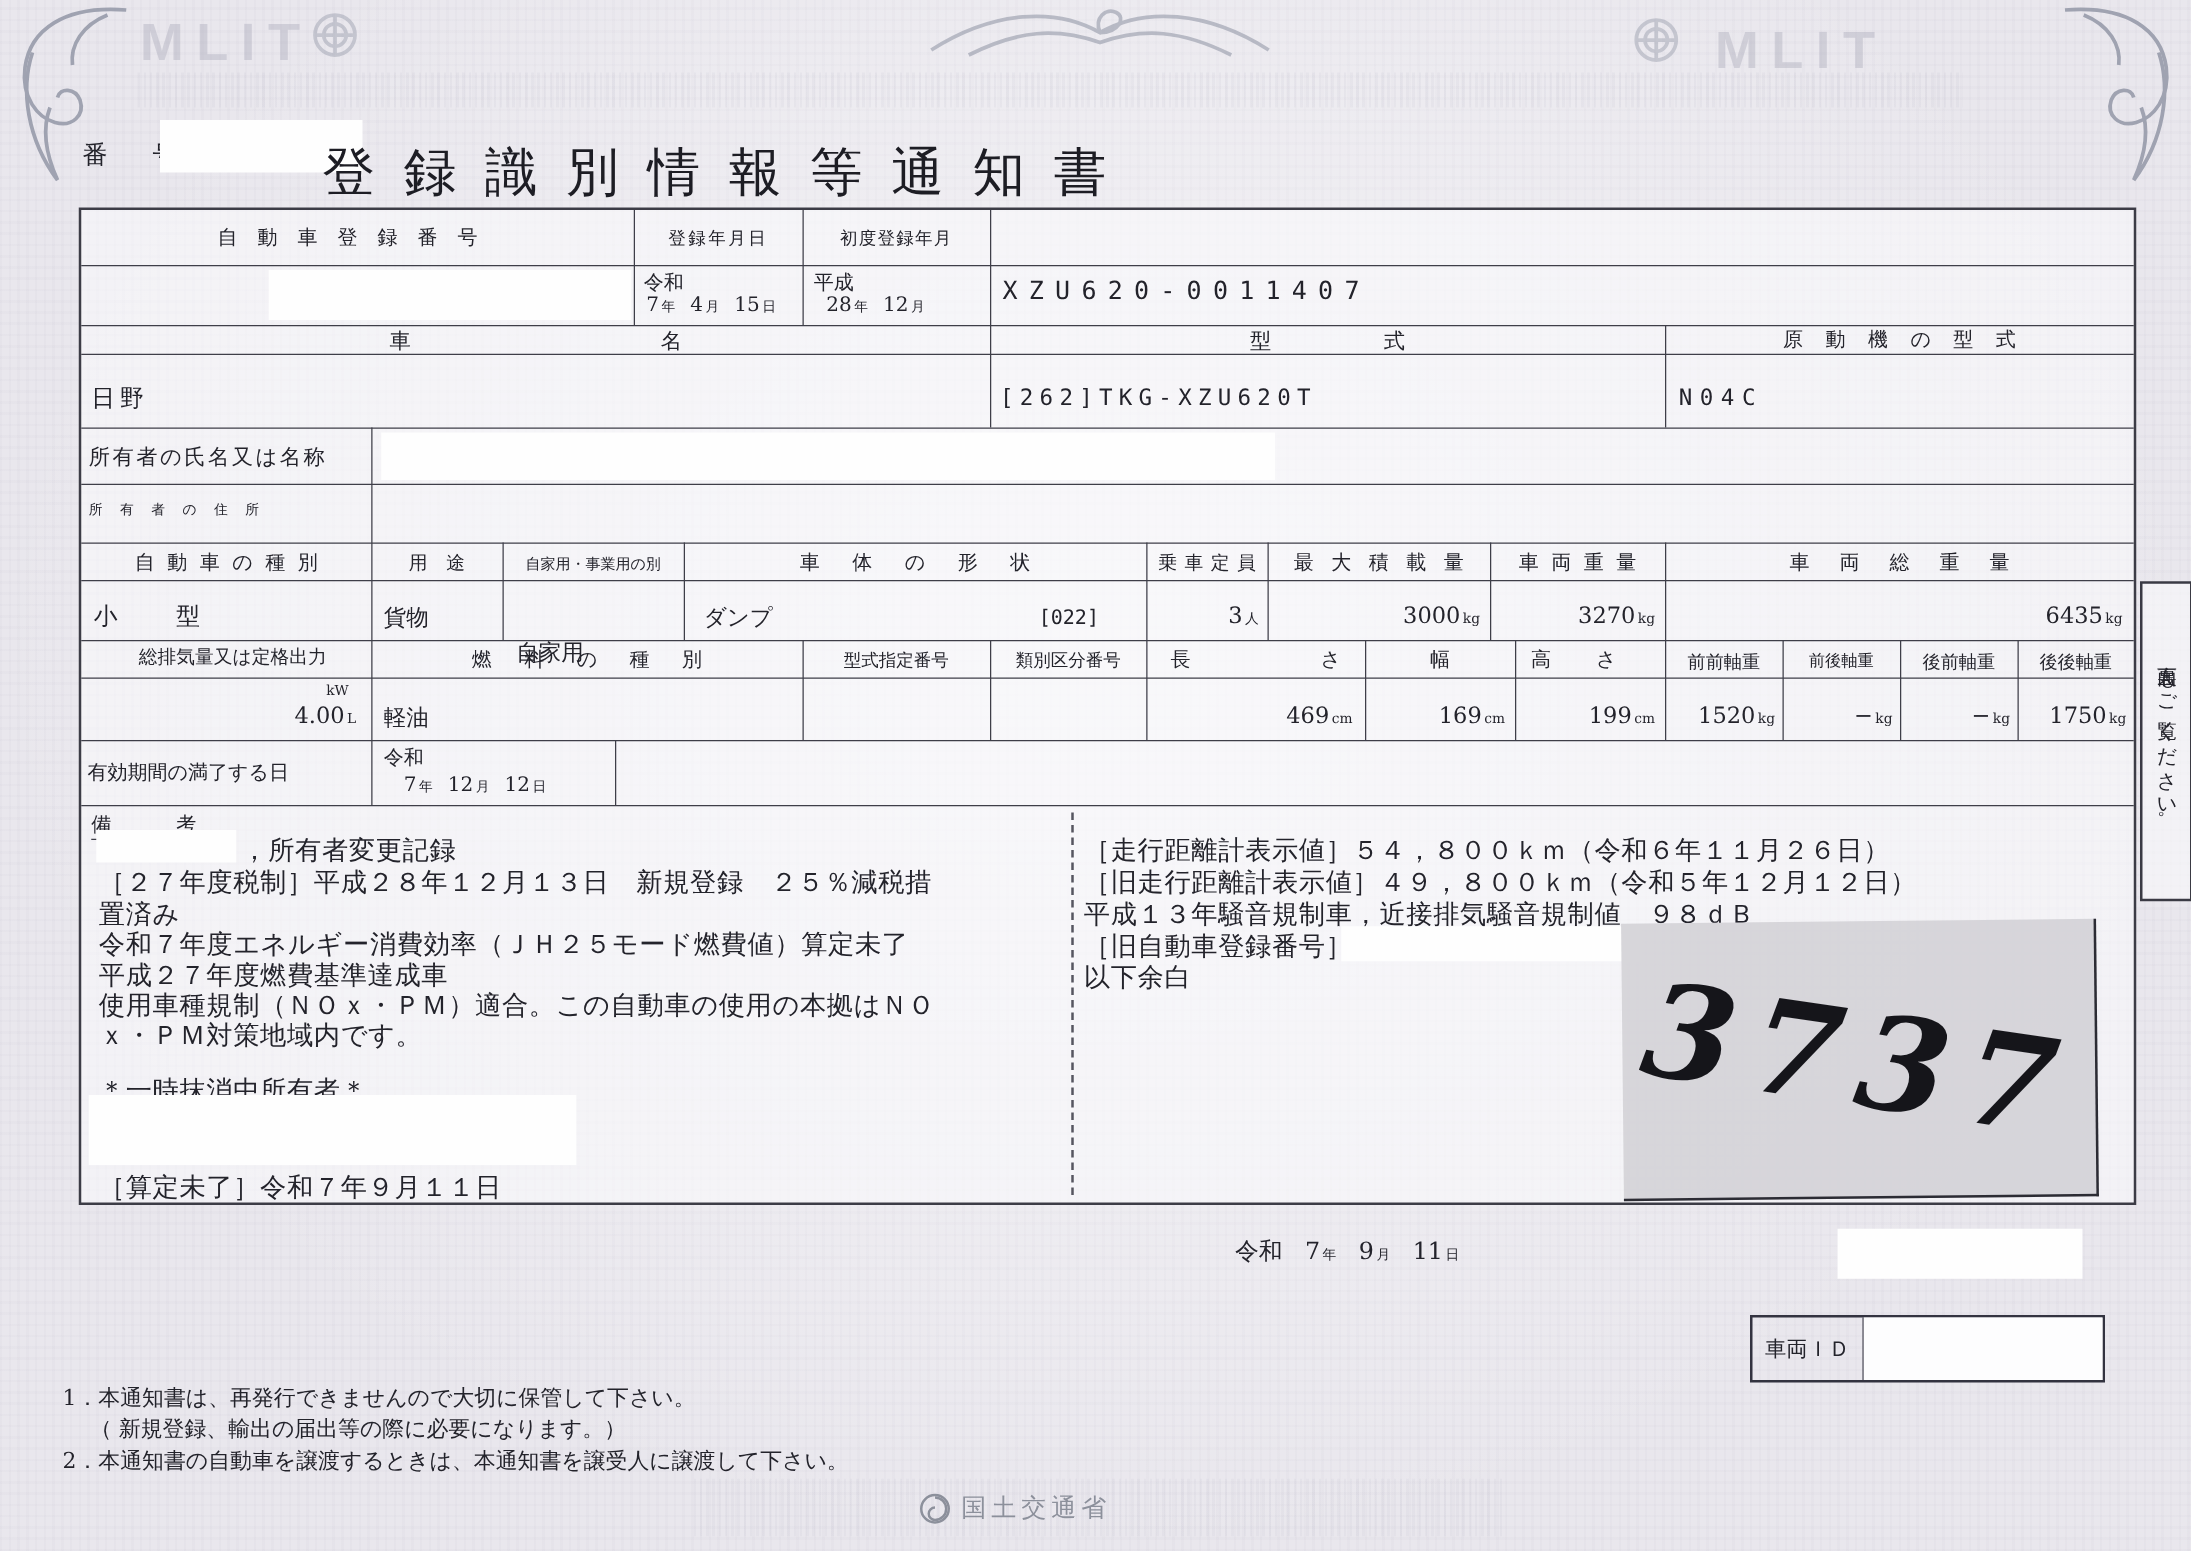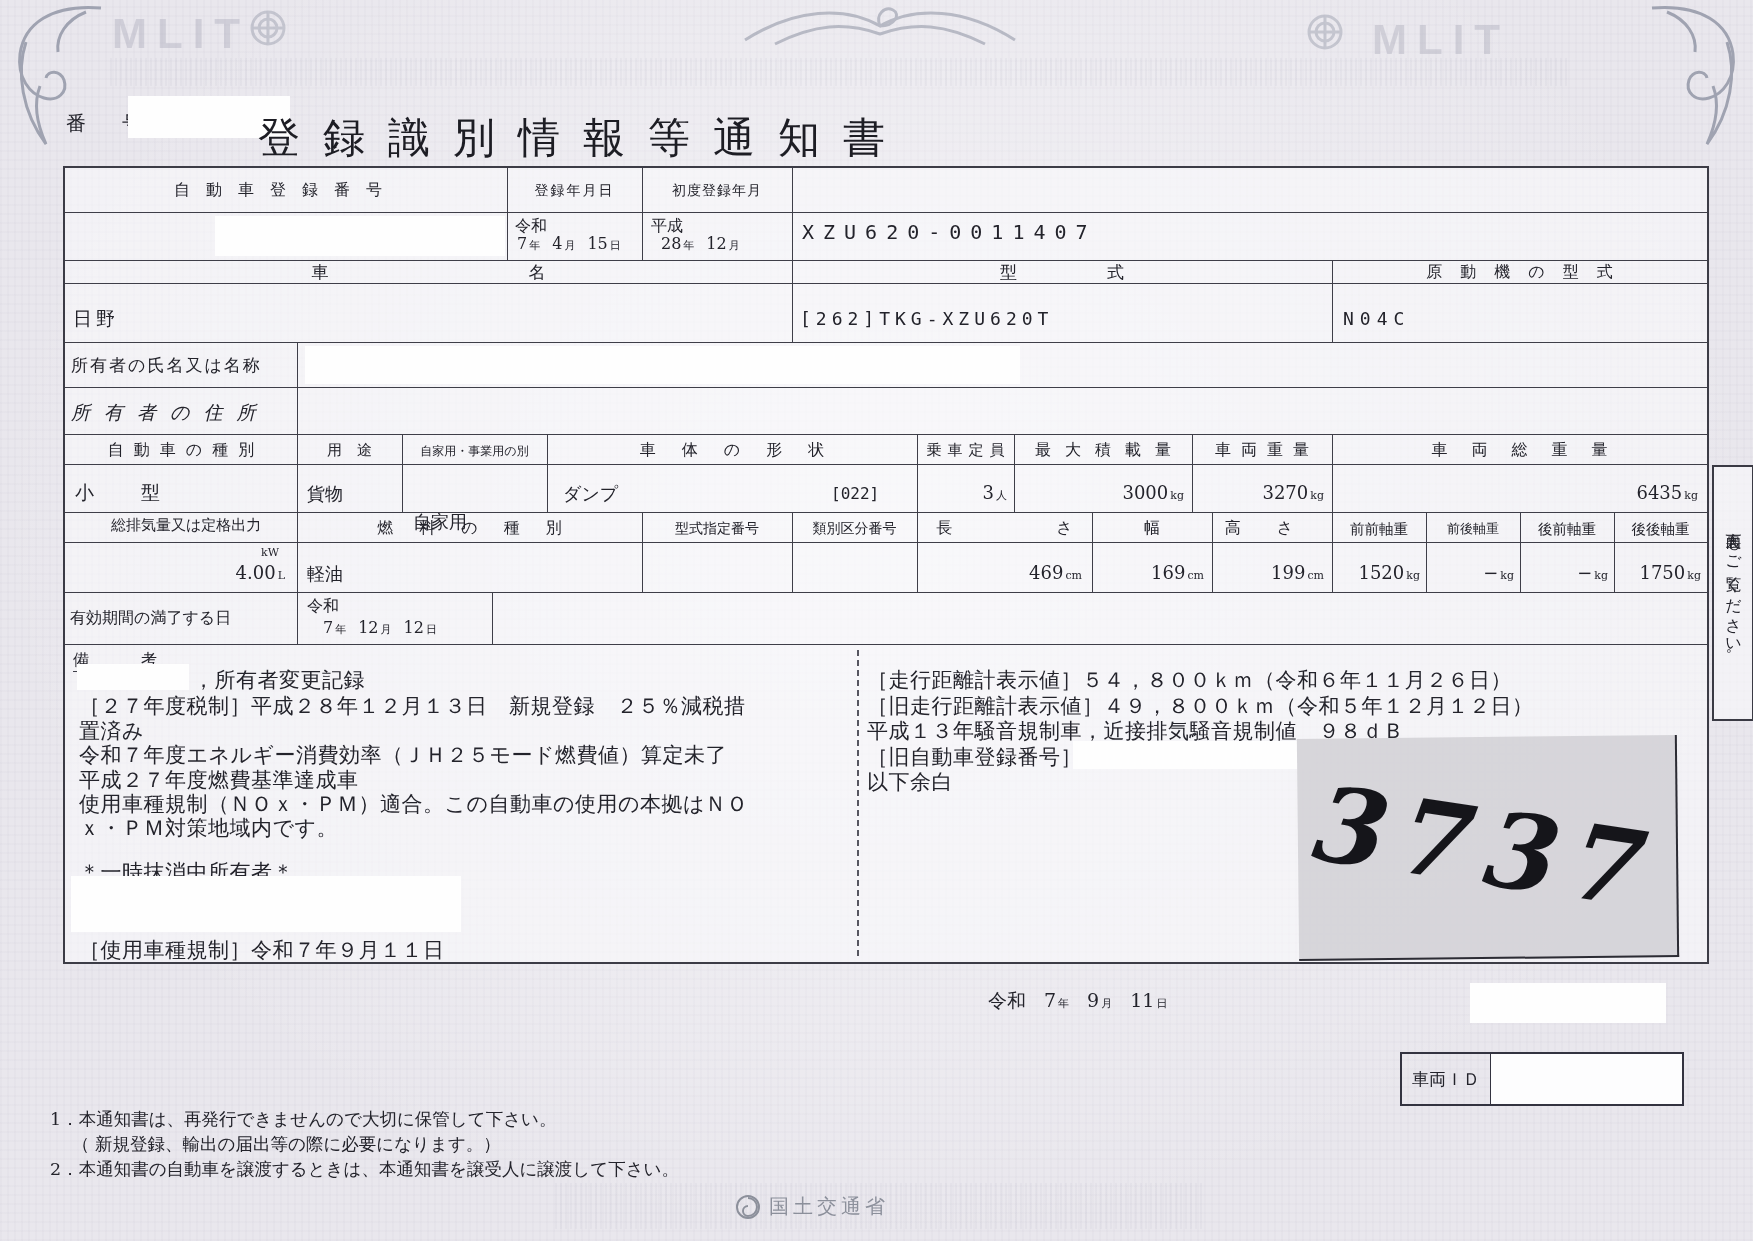--- a/index.html
+++ b/index.html
@@ -139,21 +139,21 @@
 
     <div class="lb ctr" style="left:727px;top:94px;width:540px;height:21px;letter-spacing:90px;text-indent:90px;font-size:17px;">型式</div>
     <div class="lb ctr" style="left:0;top:94px;width:727px;height:21px;letter-spacing:200px;text-indent:200px;font-size:17px;">車名</div>
     <div class="lb ctr" style="left:1267px;top:94px;width:375px;height:21px;letter-spacing:18px;text-indent:18px;font-size:16px;">原動機の型式</div>
     <div class="vv" style="left:8px;top:138px;font-size:19px;letter-spacing:4px;">日野</div>
     <div class="vv" style="left:735px;top:140px;font-size:18px;letter-spacing:5px;font-family:'DejaVu Sans Mono','Liberation Mono',monospace;"><span>[262]</span><span>TKG-XZU620T</span></div>
     <div class="vv" style="left:1278px;top:140px;font-size:18px;letter-spacing:6px;font-family:'DejaVu Sans Mono','Liberation Mono',monospace;">N04C</div>
 
     <div class="lb" style="left:6px;top:186px;font-size:17px;letter-spacing:2px;">所有者の氏名又は名称</div>
     <div class="red" style="left:240px;top:178px;width:715px;height:38px;"></div>
-    <div class="lb" style="left:6px;top:232px;font-size:19px;letter-spacing:14px;font-style:italic;">所有者の住所</div>
+    <div class="lb" style="left:6px;top:232px;font-size:11px;letter-spacing:14px;">所有者の住所</div>
 
     <div class="lb ctr" style="left:0;top:270px;width:232px;height:24px;letter-spacing:10px;text-indent:10px;">自動車の種別</div>
     <div class="lb ctr" style="left:232px;top:270px;width:105px;height:24px;font-size:15px;">用　途</div>
     <div class="lb ctr" style="left:337px;top:272px;width:145px;height:22px;font-size:12px;">自家用・事業用の別</div>
     <div class="lb ctr" style="left:482px;top:270px;width:370px;height:24px;letter-spacing:26px;text-indent:26px;">車体の形状</div>
     <div class="lb ctr" style="left:852px;top:270px;width:97px;height:24px;font-size:15px;letter-spacing:6px;text-indent:6px;">乗車定員</div>
     <div class="lb ctr" style="left:949px;top:270px;width:178px;height:24px;letter-spacing:14px;text-indent:14px;">最大積載量</div>
     <div class="lb ctr" style="left:1127px;top:270px;width:140px;height:24px;letter-spacing:10px;text-indent:10px;">車両重量</div>
     <div class="lb ctr" style="left:1267px;top:270px;width:375px;height:24px;letter-spacing:24px;text-indent:24px;">車両総重量</div>
 
@@ -202,21 +202,21 @@
     <div class="red" style="left:12px;top:496px;width:112px;height:26px;"></div>
     <div class="rem" style="left:128px;top:498px;">，所有者変更記録</div>
     <div class="rem" style="left:14px;top:524px;">［２７年度税制］平成２８年１２月１３日　新規登録　２５％減税措</div>
     <div class="rem" style="left:14px;top:549px;">置済み</div>
     <div class="rem" style="left:14px;top:573px;">令和７年度エネルギー消費効率（ＪＨ２５モード燃費値）算定未了</div>
     <div class="rem" style="left:14px;top:598px;">平成２７年度燃費基準達成車</div>
     <div class="rem" style="left:14px;top:622px;">使用車種規制（ＮＯｘ・ＰＭ）適合。この自動車の使用の本拠はＮＯ</div>
     <div class="rem" style="left:14px;top:646px;">ｘ・ＰＭ対策地域内です。</div>
     <div class="rem" style="left:14px;top:690px;">＊一時抹消中所有者＊</div>
     <div class="red" style="left:6px;top:708px;width:390px;height:56px;"></div>
-    <div class="rem" style="left:14px;top:768px;">［使用車種規制］令和７年９月１１日</div>
+    <div class="rem" style="left:14px;top:768px;">［算定未了］令和７年９月１１日</div>
     <div class="rem" style="left:802px;top:498px;">［走行距離計表示値］５４，８００ｋｍ（令和６年１１月２６日）</div>
     <div class="rem" style="left:802px;top:524px;">［旧走行距離計表示値］４９，８００ｋｍ（令和５年１２月１２日）</div>
     <div class="rem" style="left:802px;top:549px;">平成１３年騒音規制車，近接排気騒音規制値　９８ｄＢ</div>
     <div class="rem" style="left:802px;top:575px;">［旧自動車登録番号］</div>
     <div class="red" style="left:1008px;top:573px;width:240px;height:28px;"></div>
     <div class="rem" style="left:802px;top:600px;">以下余白</div>
   </div>
 
   <div class="abs note">
     <div class="digits">3737</div>

